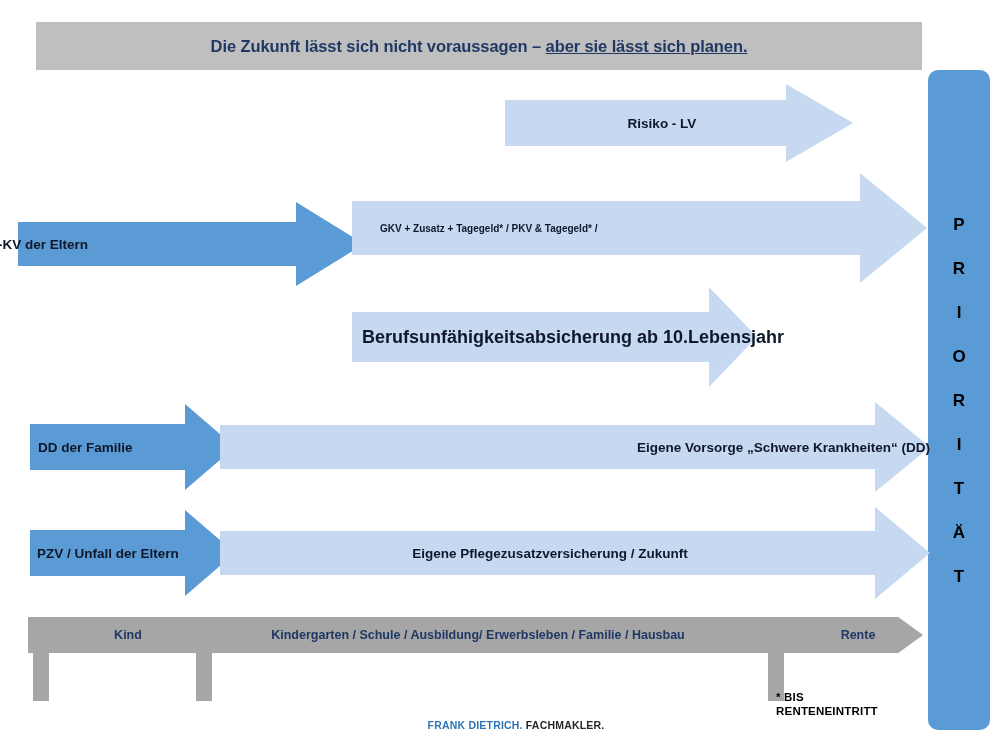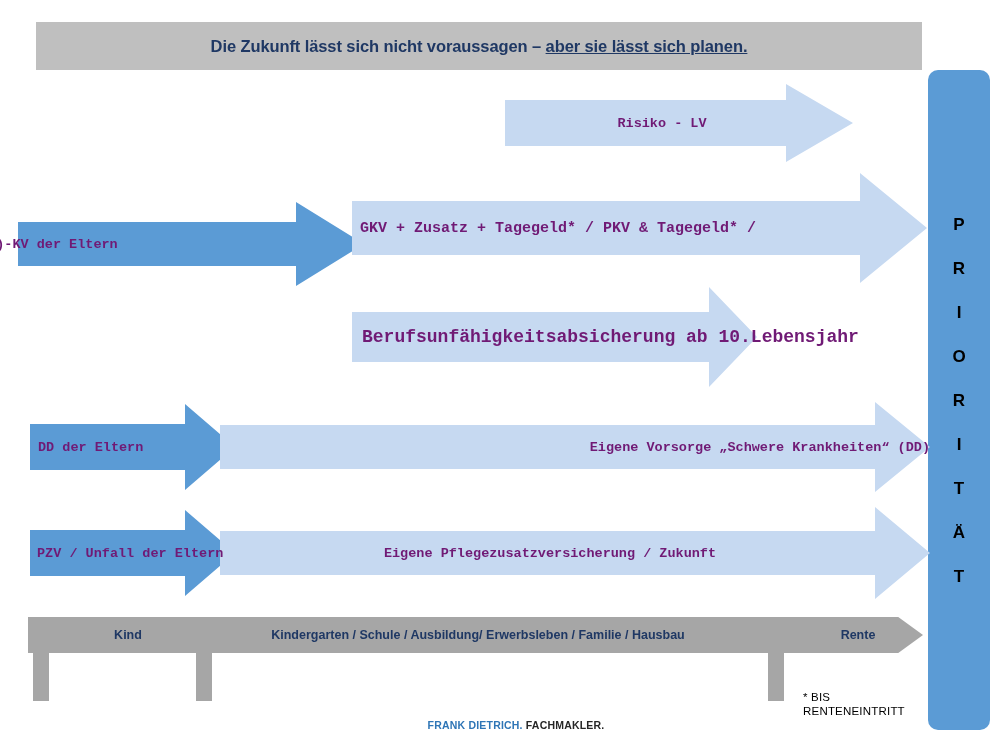--- a/index.html
+++ b/index.html
@@ -55,24 +55,23 @@
   .arrow {
     position: absolute;
     display: flex;
     align-items: center;
     box-sizing: border-box;
   }
   .arrow .label {
     position: relative;
     z-index: 2;
     font-weight: bold;
-    color: #701a75;
+    color: #0f172a;
     white-space: nowrap;
     pointer-events: none;
-    font-family: Liberation Mono, monospace;
   }
 
   
   .arrow.light  { background: transparent; }
   .arrow.dark   { background: transparent; }
 
   .arrow svg { position: absolute; left:0; top:0; width:100%; height:100%; z-index:1; }
 
   
   .priority-panel {
@@ -123,24 +122,24 @@
     position: absolute;
     background: #a6a6a6;
     width: 16px;
     height: 48px;
     top: 653px;
   }
 
   
   .footnote {
     position: absolute;
-    left: 803px;
+    left: 776px;
     top: 690px;
     font-size: 11.5px;
-    font-weight: normal;
+    font-weight: bold;
     color: #000000;
     line-height: 1.25;
     letter-spacing: 0.2px;
   }
 
   
   .brand {
     position: absolute;
     left: 16px;
     top: 719px;
@@ -176,35 +175,35 @@
     <svg viewBox="0 0 346 84" preserveAspectRatio="none">
       <polygon points="0,20 278,20 278,0 346,42 278,84 278,64 0,64" fill="#5b9bd5"></polygon>
     </svg>
     <span class="label" style="font-size:13.5px; margin-left:-38px;">(P)-KV der Eltern</span>
   </div>
 
   <div class="arrow light" style="left:352px; top:173px; width:575px; height:110px; justify-content:flex-start;">
     <svg viewBox="0 0 575 110" preserveAspectRatio="none">
       <polygon points="0,28 508,28 508,0 575,55 508,110 508,82 0,82" fill="#c6d9f1"></polygon>
     </svg>
-    <span class="label" style="font-size:15px; margin-left:8px;">GKV + Zusatz + Tagegeld* / PKV &amp; Tagegeld* /</span>
+    <span class="label" style="font-size:10px; margin-left:28px;">GKV + Zusatz + Tagegeld* / PKV &amp; Tagegeld* /</span>
   </div>
 
   <div class="arrow light" style="left:352px; top:287px; width:405px; height:100px; justify-content:flex-start;">
     <svg viewBox="0 0 405 100" preserveAspectRatio="none">
       <polygon points="0,25 357,25 357,0 405,50 357,100 357,75 0,75" fill="#c6d9f1"></polygon>
     </svg>
     <span class="label" style="font-size:18px; margin-left:10px;">Berufsunfähigkeitsabsicherung ab 10.Lebensjahr</span>
   </div>
 
   <div class="arrow dark" style="left:30px; top:404px; width:205px; height:86px; justify-content:flex-start;">
     <svg viewBox="0 0 205 86" preserveAspectRatio="none">
       <polygon points="0,20 155,20 155,0 205,43 155,86 155,66 0,66" fill="#5b9bd5"></polygon>
     </svg>
-    <span class="label" style="font-size:13.5px; margin-left:8px;">DD der Eltern</span>
+    <span class="label" style="font-size:13.5px; margin-left:8px;">DD der Familie</span>
   </div>
 
   <div class="arrow light" style="left:220px; top:402px; width:710px; height:90px; justify-content:flex-end;">
     <svg viewBox="0 0 710 90" preserveAspectRatio="none">
       <polygon points="0,23 655,23 655,0 710,45 655,90 655,67 0,67" fill="#c6d9f1"></polygon>
     </svg>
     <span class="label" style="font-size:13.5px; margin-left:-57px;">Eigene Vorsorge „Schwere Krankheiten“ (DD)</span>
   </div>
 
   <div class="arrow dark" style="left:30px; top:510px; width:205px; height:86px; justify-content:flex-start;">

